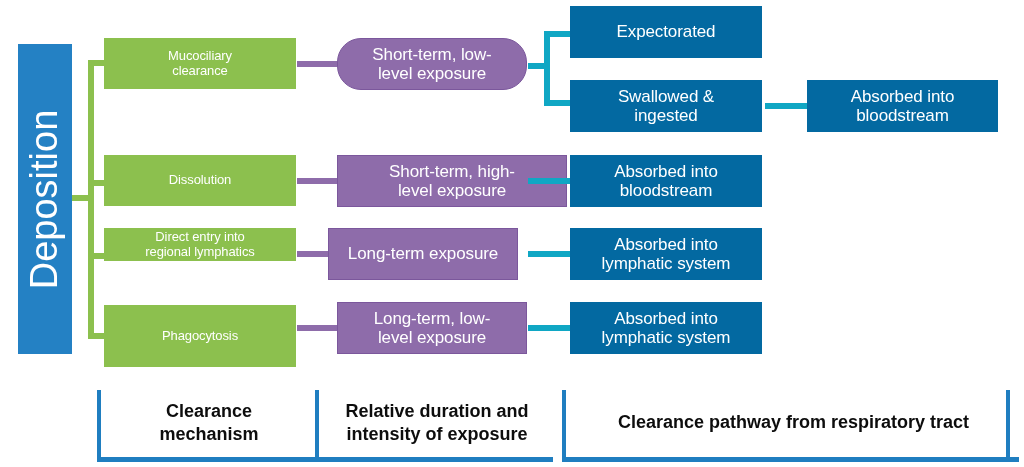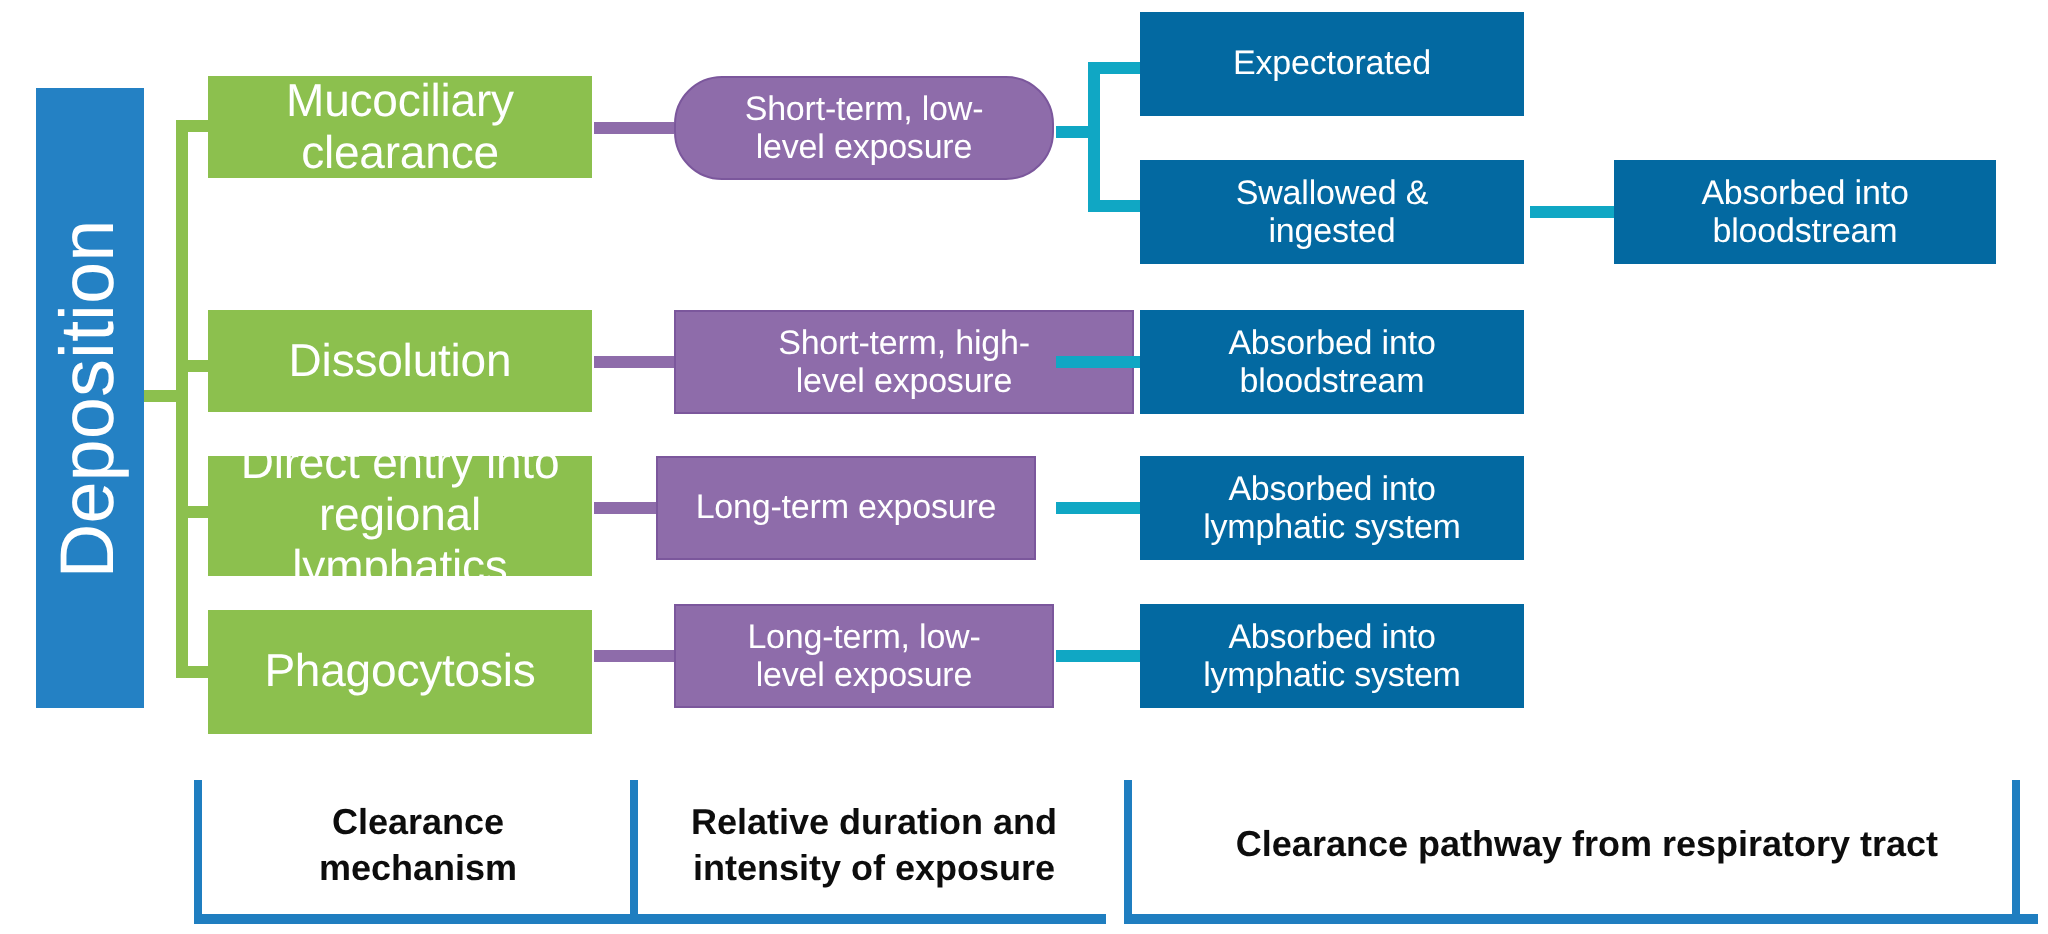--- a/index.html
+++ b/index.html
@@ -23,21 +23,21 @@
     display: flex;
     align-items: center;
     justify-content: center;
     text-align: center;
     color: #ffffff;
     line-height: 1.12;
     letter-spacing: -0.1px;
     white-space: pre-line;
   }
 
-  .node.green  { background: #8CC04E; font-size: 23px; }
+  .node.green  { background: #8CC04E; font-size: 13px; }
   .node.purple { background: #8E6CAA; border: 1.5px solid #7B579C; font-size: 17px; }
   .node.teal   { background: #0369a1; font-size: 17px; }
 
   
   .root-box {
     position: absolute;
     background: #2481C4;
     display: flex;
     align-items: center;
     justify-content: center;
@@ -117,21 +117,21 @@
     <i style="left:16px; top:120px; width:20px; height:6px;"></i>
     <i style="left:16px; top:193px; width:20px; height:6px;"></i>
     <i style="left:16px; top:273px; width:20px; height:6px;"></i>
   </div>
 
   <div class="node green" style="left:104px; top:38px; width:192px; height:51px;">Mucociliary
 clearance</div>
 
   <div class="node green" style="left:104px; top:155px; width:192px; height:51px;">Dissolution</div>
 
-  <div class="node green" style="left:104px; top:228px; width:192px; height:60px;">Direct entry into
+  <div class="node green" style="left:104px; top:228px; width:192px; height:33px;">Direct entry into
 regional lymphatics</div>
 
   <div class="node green" style="left:104px; top:305px; width:192px; height:62px;">Phagocytosis</div>
 
   <div class="conn purple-c" style="left:297px; top:61px; width:40px; height:6px;"></div>
   <div class="conn purple-c" style="left:297px; top:178px; width:40px; height:6px;"></div>
   <div class="conn purple-c" style="left:297px; top:251px; width:40px; height:6px;"></div>
   <div class="conn purple-c" style="left:297px; top:325px; width:40px; height:6px;"></div>
 
   <div class="node purple" style="left:337px; top:38px; width:190px; height:52px;border-radius:24px;">Short-term, low-

